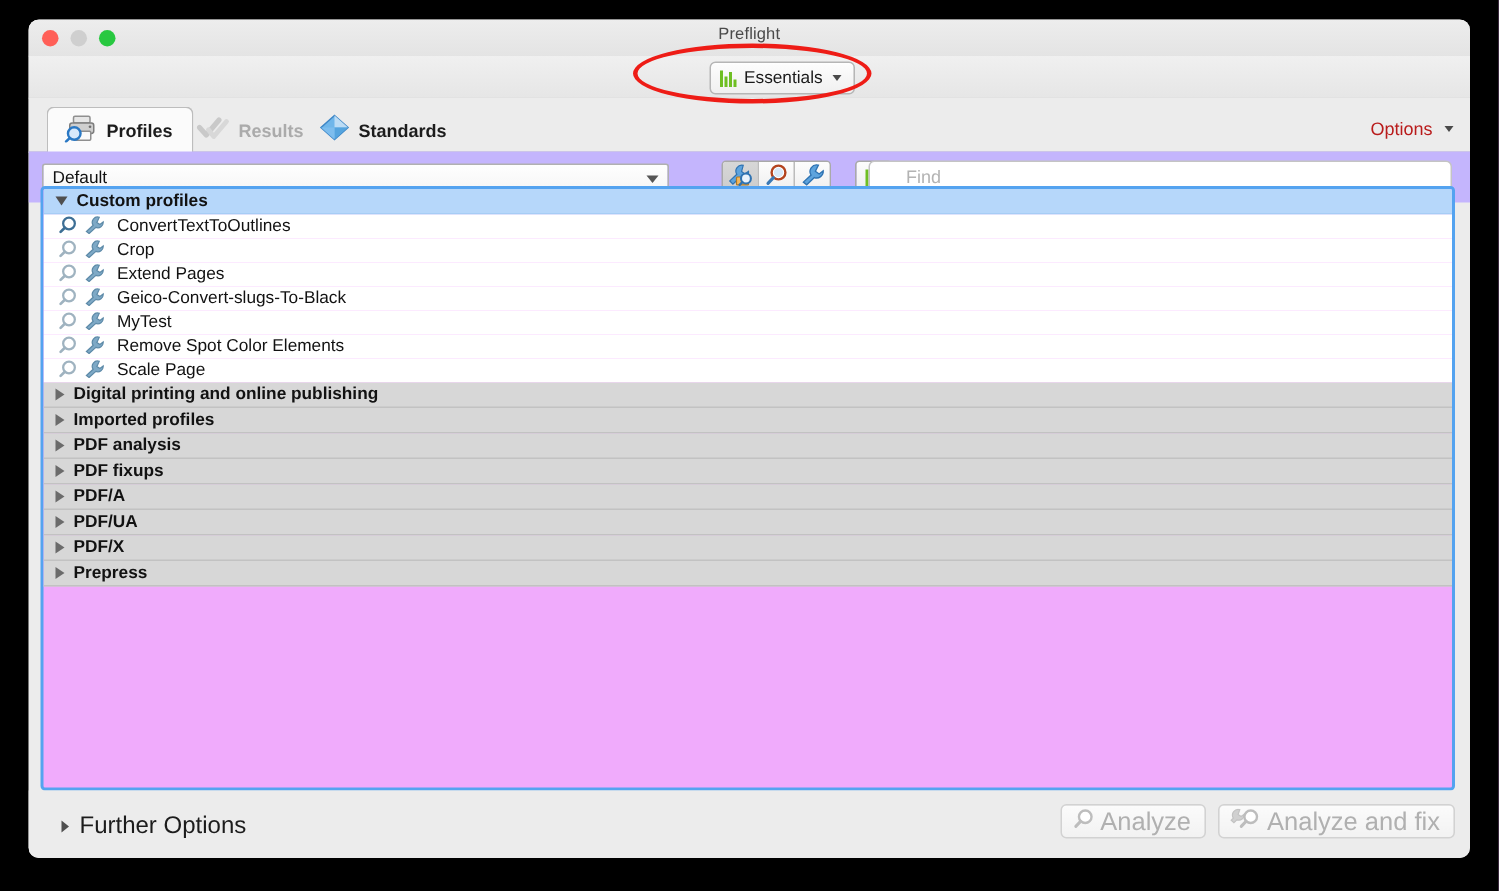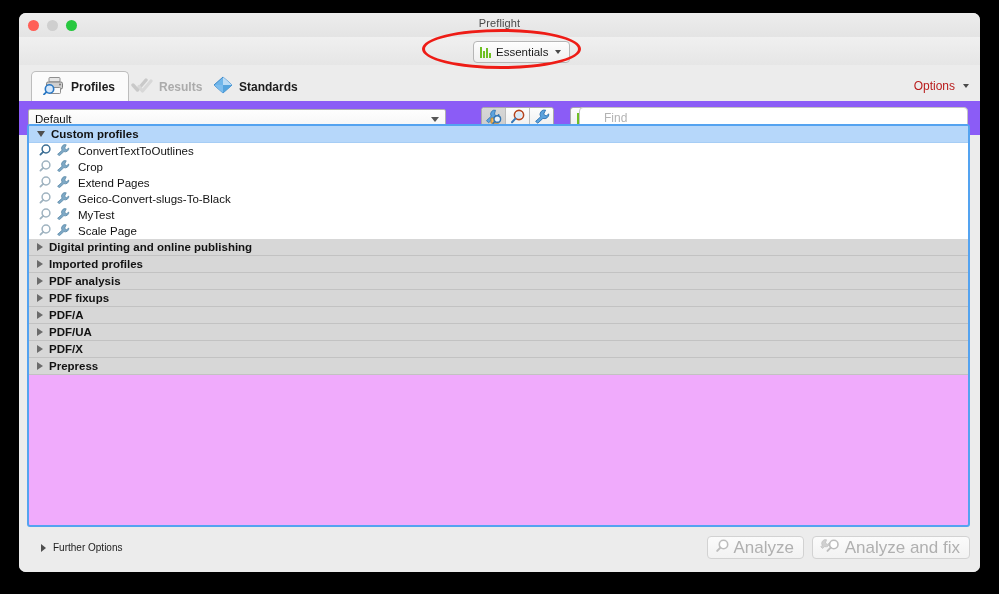--- a/index.html
+++ b/index.html
@@ -113,21 +113,21 @@
     position: absolute; right: 11px; top: 14px;
     display: flex; align-items: center; gap: 6px;
     font-size: 12px; color: #b91c1c;
     cursor: default;
   }
 
   
   .filterbar {
     position: absolute; left: 0; top: 88px;
     width: 100%; height: 34px;
-    background: #8b5cf6;
+    background: #c4b5fd;
   }
   .profile-select {
     position: absolute; left: 9px; top: 8px;
     width: 418px; height: 19px;
     background: linear-gradient(#fefefe, #f6f6f6);
     border: 1px solid #b0b0b0;
     border-radius: 2px;
     font-size: 11.5px;
     color: #111;
     display: flex; align-items: center;
@@ -230,21 +230,21 @@
 
   
   .bottombar {
     position: absolute; left: 0; bottom: 0;
     width: 100%; height: 45px;
     background: #ececec;
   }
   .further {
     position: absolute; left: 22px; top: 15px;
     display: flex; align-items: center; gap: 7px;
-    font-size: 10px; color: #1c1c1c;
+    font-size: 16px; color: #1c1c1c;
     cursor: default;
   }
   .further .tri.right {
     border-top: 4px solid transparent;
     border-bottom: 4px solid transparent;
     border-left: 5.5px solid #4f4f4f;
     margin-right: 0;
   }
   .btn-disabled {
     position: absolute; top: 9px;
@@ -479,20 +479,36 @@
           </span>
           <span>
             <svg width="14" height="12" viewBox="0 0 14 12">
                 <path d="M10.2 0.8 A3.6 3.6 0 0 0 6.1 6.2 L1.6 10.3 L3.4 11.7 L7.9 7.6 A3.6 3.6 0 0 0 12.8 4 L10.6 5.7 L8.6 4.3 L10.2 0.8 Z" fill="#7ea9c6" stroke="#5d8aa8" stroke-width="0.8"></path>
               </svg>
           </span>
         </span>
         <span>MyTest</span>
       </div>
 
+      <div class="row item">
+        <span class="row-icons">
+          <span>
+            <svg width="13" height="12" viewBox="0 0 13 12">
+                <circle cx="7" cy="5" r="3.9" fill="#fff" stroke="#9fb3c0" stroke-width="1.5"></circle>
+                <line x1="4.2" y1="7.8" x2="1.4" y2="10.6" stroke="#9fb3c0" stroke-width="1.8" stroke-linecap="round"></line>
+              </svg>
+          </span>
+          <span>
+            <svg width="14" height="12" viewBox="0 0 14 12">
+                <path d="M10.2 0.8 A3.6 3.6 0 0 0 6.1 6.2 L1.6 10.3 L3.4 11.7 L7.9 7.6 A3.6 3.6 0 0 0 12.8 4 L10.6 5.7 L8.6 4.3 L10.2 0.8 Z" fill="#7ea9c6" stroke="#5d8aa8" stroke-width="0.8"></path>
+              </svg>
+          </span>
+        </span>
+        <span>Remove Spot Color Elements</span>
+      </div>
 
       <div class="row item">
         <span class="row-icons">
           <span>
             <svg width="13" height="12" viewBox="0 0 13 12">
                 <circle cx="7" cy="5" r="3.9" fill="#fff" stroke="#9fb3c0" stroke-width="1.5"></circle>
                 <line x1="4.2" y1="7.8" x2="1.4" y2="10.6" stroke="#9fb3c0" stroke-width="1.8" stroke-linecap="round"></line>
               </svg>
           </span>
           <span>

